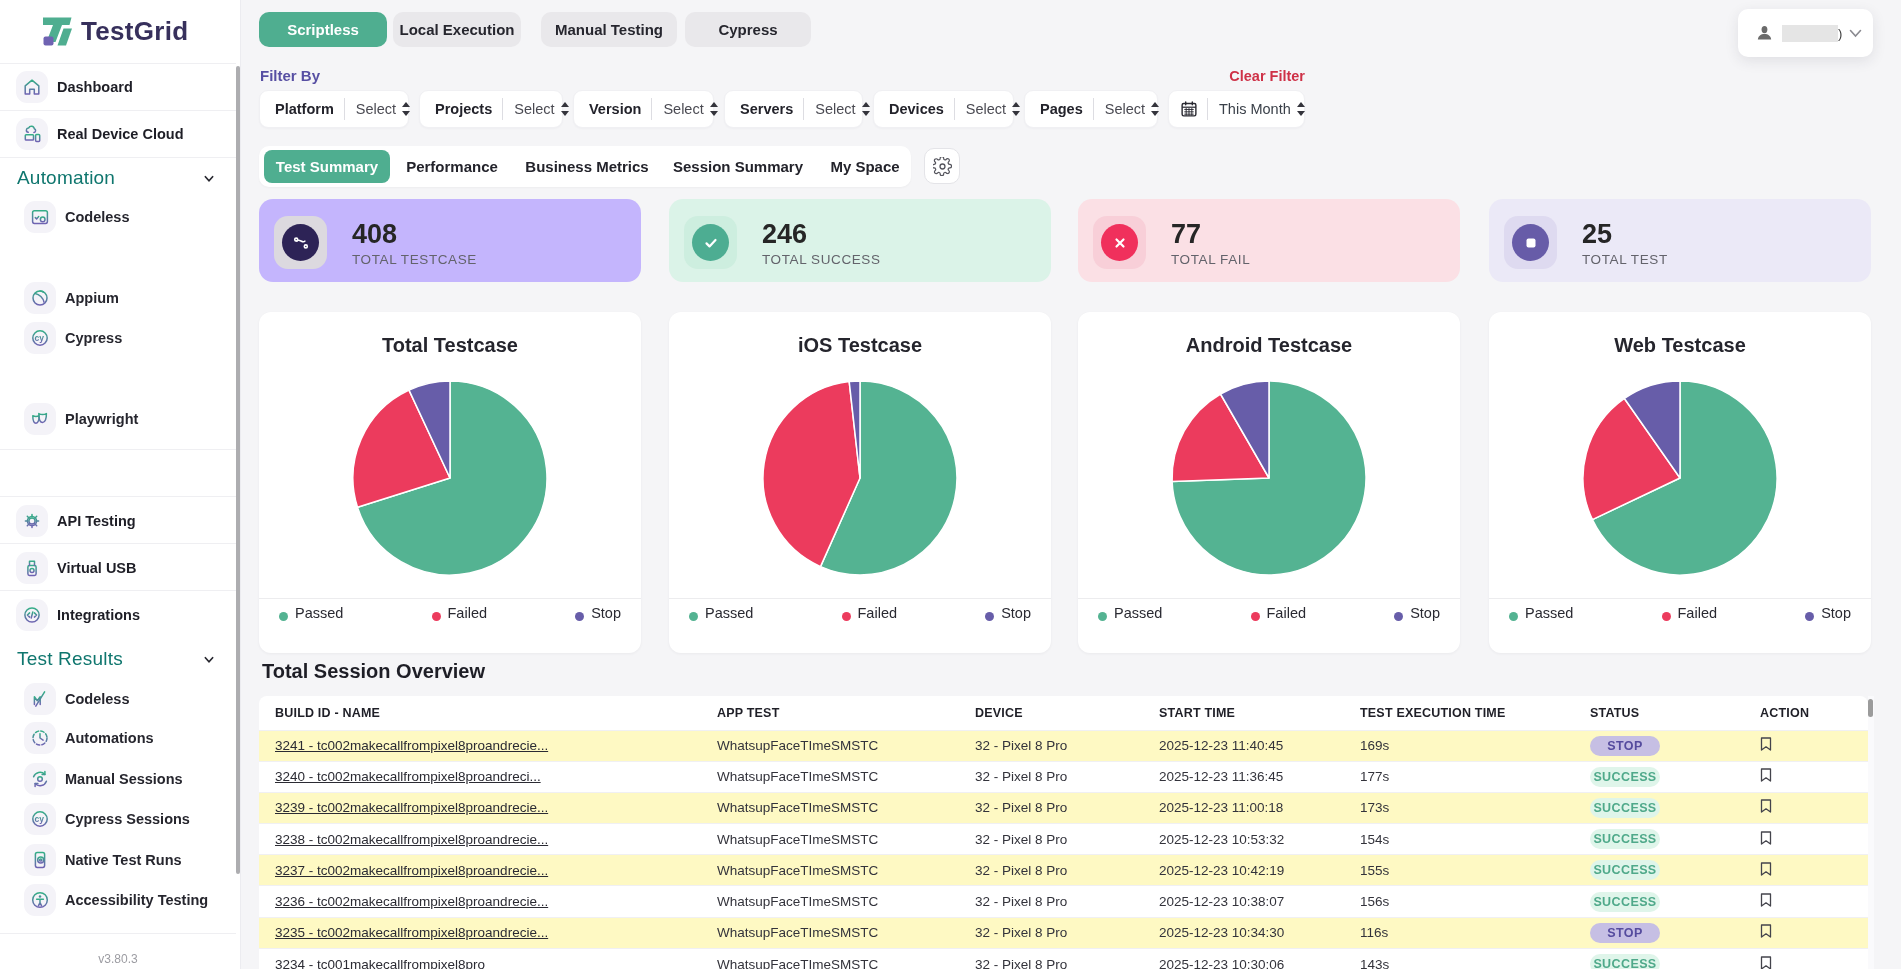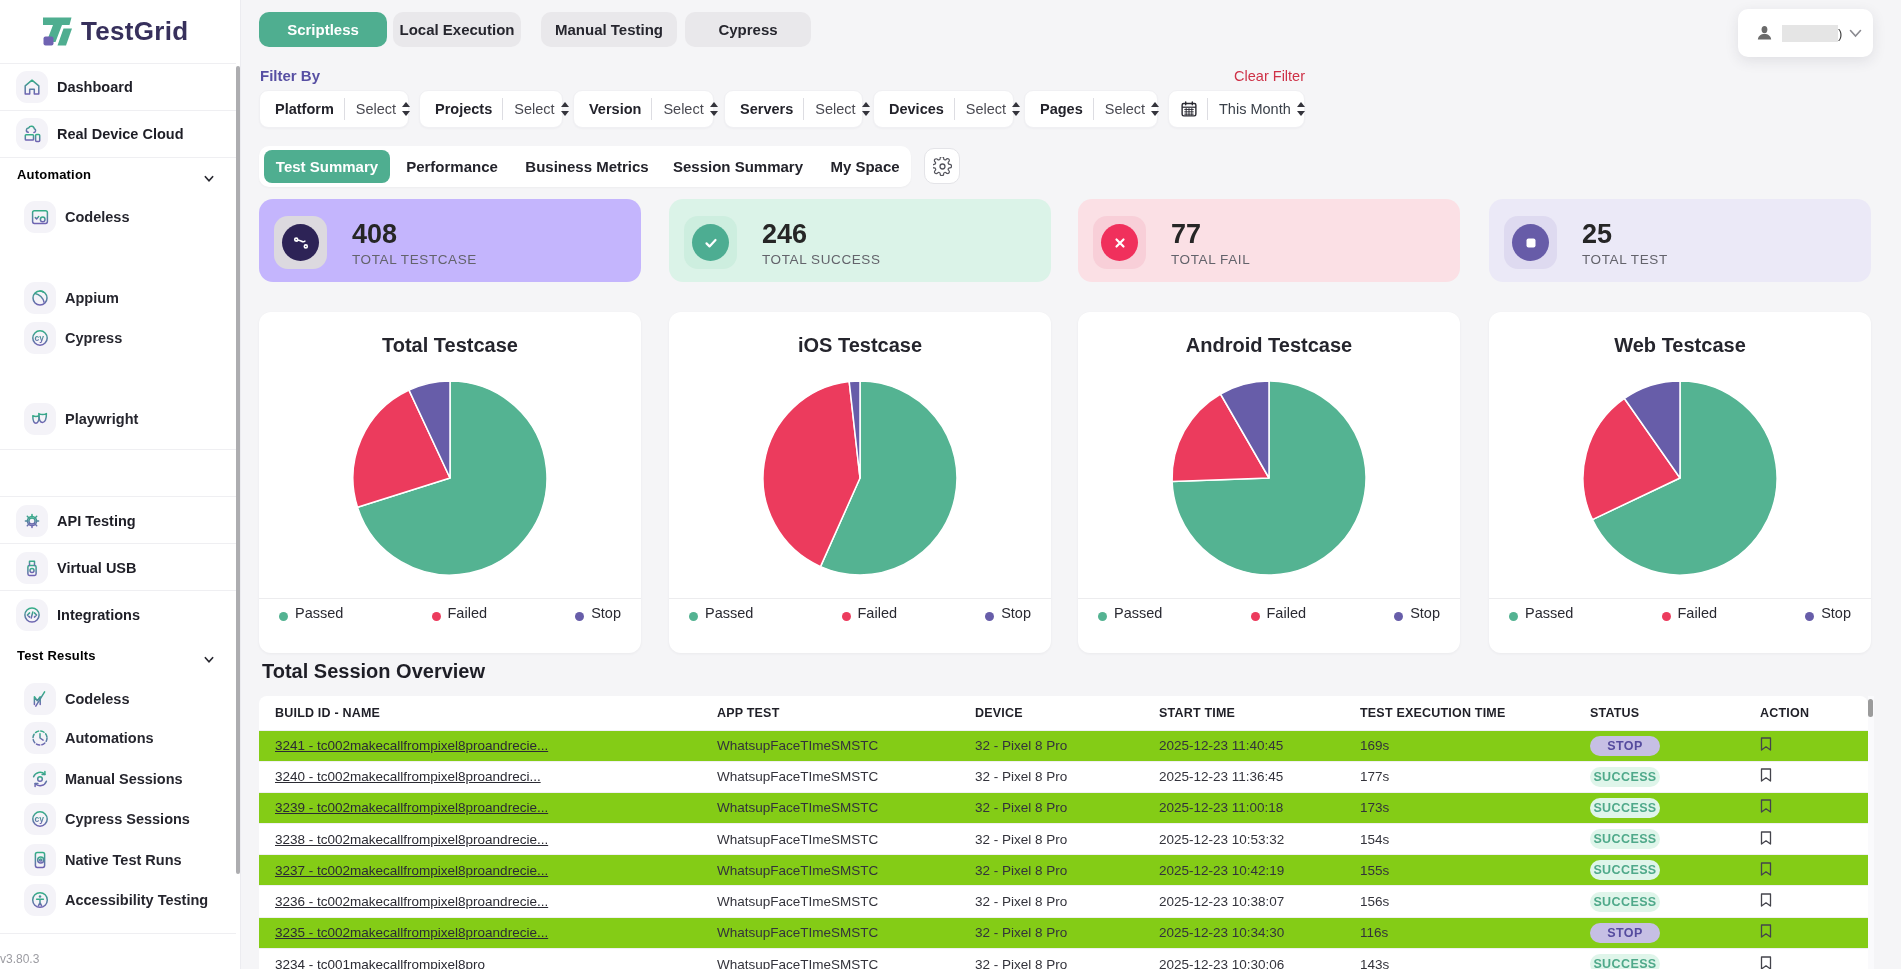--- a/index.html
+++ b/index.html
@@ -9,29 +9,29 @@
 #side{position:absolute;left:0;top:0;width:241px;height:969px;background:#fff;border-right:1px solid #ECECF0}
 #sthumb{position:absolute;left:236px;top:66px;width:4px;height:808px;background:#ADADB0;border-radius:2px}
 #logo{position:absolute;left:0;top:0;width:236px;height:64px;border-bottom:1px solid #EFEFF2}
 #logo .txt{position:absolute;left:81px;top:16px;font-size:26px;font-weight:bold;color:#37305C;letter-spacing:.3px}
 .navrow{position:absolute;left:0;width:236px;display:flex;align-items:center}
 .navrow .isq{position:absolute;left:16px;width:32px;height:32px;border-radius:11px;background:#F4F3F8;display:flex;align-items:center;justify-content:center}
 .navrow .lbl{position:absolute;left:57px;font-size:14.5px;font-weight:bold;color:#1E1E26}
 .navrow.sub .isq{left:24px}
 .navrow.sub .lbl{left:65px;font-weight:bold;color:#26262E}
 .sep{position:absolute;left:0;width:236px;border-top:1px solid #EFEFF2}
-.shead{position:absolute;left:17px;font-size:13px;font-weight:bold;color:#000000;letter-spacing:.2px}
+.shead{position:absolute;left:17px;font-size:19px;font-weight:normal;color:#0f766e;letter-spacing:.2px}
 .chev{position:absolute;left:204px;width:10px;height:10px}
-#ver{position:absolute;left:0;bottom:0;width:236px;text-align:left;font-size:12px;color:#9C9CA2;padding-bottom:3px}
+#ver{position:absolute;left:0;bottom:0;width:236px;text-align:center;font-size:12px;color:#9C9CA2;padding-bottom:3px}
 
 .tbtn{position:absolute;top:12px;height:35px;border-radius:10px;background:#E9E8EB;color:#26262E;font-size:15px;font-weight:bold;display:flex;align-items:center;justify-content:center}
 .tbtn.act{background:#4FAE90;color:#fff}
 
 #filterby{position:absolute;left:260px;top:67px;font-size:15px;font-weight:bold;color:#574FA3}
-#clearf{position:absolute;right:596px;top:68px;font-size:14.5px;font-weight:normal;color:#CE3147}
+#clearf{position:absolute;right:596px;top:68px;font-size:14.5px;font-weight:bold;color:#CE3147}
 .fbox{position:absolute;top:90px;height:38px;background:#fff;border:1px solid #F0F0F3;border-radius:9px;display:flex;align-items:center;box-shadow:0 1px 2px rgba(40,40,60,.03)}
 .fbox{white-space:nowrap}
 .fbox .fl{font-size:14.5px;font-weight:bold;color:#23232B;padding-left:15px}
 .fbox .dv{width:1px;height:22px;background:#DDDDE2;margin-left:10px;margin-right:11px;flex:0 0 1px}
 .fbox .fs{font-size:14.5px;color:#4A4A52;padding-right:6px}
 .fbox .ar{margin-left:auto;margin-right:6px;flex:0 0 9px}
 .sorti{display:inline-block;width:9px;height:14px;position:relative}
 .sorti:before{content:"";position:absolute;left:0;top:0;border-left:4.5px solid transparent;border-right:4.5px solid transparent;border-bottom:5px solid #33333B}
 .sorti:after{content:"";position:absolute;left:0;bottom:0;border-left:4.5px solid transparent;border-right:4.5px solid transparent;border-top:5px solid #33333B}
 
@@ -52,21 +52,21 @@
 .pcard .lsep{position:absolute;left:0;right:0;top:286px;border-top:1px solid #ECECEE}
 .pcard .legend{position:absolute;left:20px;right:20px;top:288px;height:26px;display:flex;align-items:center;justify-content:space-between}
 .litem{display:flex;align-items:flex-end;font-size:14.5px;color:#2A2A32}
 .ldot{width:9px;height:9px;border-radius:50%;margin-right:7px}
 
 #tso{position:absolute;left:262px;top:660px;font-size:20px;font-weight:bold;color:#1E1E26}
 #tablecard{position:absolute;left:259px;top:696px;width:1609px;height:273px;background:#fff;border-radius:8px 8px 0 0}
 #tablecard table{border-collapse:collapse;width:1609px;table-layout:fixed;font-size:13.5px}
 #tablecard th{font-size:12.5px;font-weight:bold;color:#1F1F27;text-align:left;height:33px;padding:0;letter-spacing:.2px}
 #tablecard td{height:31.2px;padding:0;color:#33333B}
-#tablecard tr.odd td{background:#84cc16}
+#tablecard tr.odd td{background:#fef9c3}
 #tablecard tr td{border-top:1px solid #F0F0F3}
 #tablecard a{color:#2B2B33;text-decoration:underline}
 .badge{display:inline-block;width:70px;height:20px;line-height:20px;text-align:center;border-radius:10px;font-size:12.5px;font-weight:bold;letter-spacing:.4px}
 .b-stop{background:#C6BFE4;color:#554B9E}
 .b-succ{background:#DFF5EA;color:#4FA98A}
 #tscroll{position:absolute;left:1868px;top:696px;width:6px;height:273px;background:#FAFAFC}
 #tthumb{position:absolute;left:1868px;top:699px;width:5px;height:18px;background:#9B9B9B;border-radius:3px}
 
 #uchip{position:absolute;left:1738px;top:9px;width:135px;height:48px;background:#fff;border-radius:10px;box-shadow:0 4px 14px rgba(40,40,60,.10);display:flex;align-items:center}
 #uredact{width:56px;height:17px;background:#E5E5E5;margin-left:9px}

